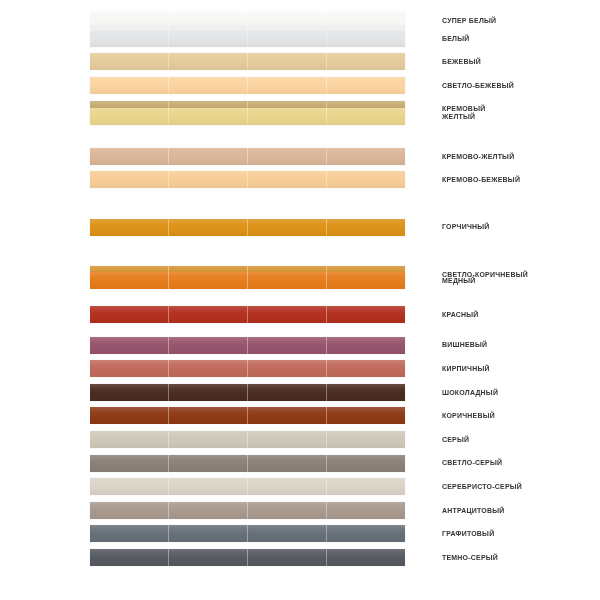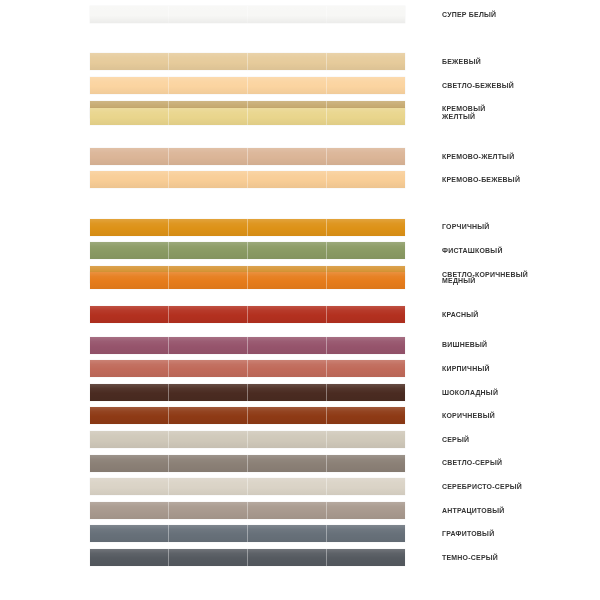--- a/index.html
+++ b/index.html
@@ -78,28 +78,37 @@
     white-space: nowrap;
     font-family: "Liberation Sans", "DejaVu Sans", sans-serif;
     transform: scaleX(0.94);
     transform-origin: left center;
   }
 </style>
 </head>
 <body>
 
 <div id="palette-sheet" style="background: rgb(255, 255, 255);">
-    <div class="swatch-row" style="top: 3px;">
+    <div class="swatch-row" style="top: 9px;">
       <div class="swatch" title="СУПЕР БЕЛЫЙ" style="background-color: rgb(247, 247, 245);">
         <div class="tile" style="background-color: rgb(247, 247, 245);"></div>
         <div class="tile" style="background-color: rgb(247, 247, 245);"></div>
         <div class="tile" style="background-color: rgb(247, 247, 245);"></div>
         <div class="tile" style="background-color: rgb(247, 247, 245);"></div>
       </div>
       <div class="swatch-label" style="color: rgb(51, 51, 51);">СУПЕР БЕЛЫЙ</div>
+    </div>
+    <div class="swatch-row" style="top: 26.6px;">
+      <div class="swatch" title="БЕЛЫЙ" style="background-color: rgb(227, 229, 231);">
+        <div class="tile" style="background-color: rgb(227, 229, 231);"></div>
+        <div class="tile" style="background-color: rgb(227, 229, 231);"></div>
+        <div class="tile" style="background-color: rgb(227, 229, 231);"></div>
+        <div class="tile" style="background-color: rgb(227, 229, 231);"></div>
+      </div>
+      <div class="swatch-label" style="color: rgb(51, 51, 51);">БЕЛЫЙ</div>
     </div>
     <div class="swatch-row" style="top: 50.2px;">
       <div class="swatch" title="БЕЖЕВЫЙ" style="background-color: rgb(230, 203, 155);">
         <div class="tile" style="background-color: rgb(230, 203, 155);"></div>
         <div class="tile" style="background-color: rgb(230, 203, 155);"></div>
         <div class="tile" style="background-color: rgb(230, 203, 155);"></div>
         <div class="tile" style="background-color: rgb(230, 203, 155);"></div>
       </div>
       <div class="swatch-label" style="color: rgb(51, 51, 51);">БЕЖЕВЫЙ</div>
     </div>
@@ -150,29 +159,20 @@
     </div>
     <div class="swatch-row" style="top: 215.4px;">
       <div class="swatch" title="ГОРЧИЧНЫЙ" style="background-color: rgb(221, 146, 23);">
         <div class="tile" style="background-color: rgb(221, 146, 23);"></div>
         <div class="tile" style="background-color: rgb(221, 146, 23);"></div>
         <div class="tile" style="background-color: rgb(221, 146, 23);"></div>
         <div class="tile" style="background-color: rgb(221, 146, 23);"></div>
       </div>
       <div class="swatch-label" style="color: rgb(51, 51, 51);">ГОРЧИЧНЫЙ</div>
     </div>
-    <div class="swatch-row" style="top: 239px;">
-      <div class="swatch" title="ФИСТАШКОВЫЙ" style="background-color: rgb(138, 154, 99);">
-        <div class="tile" style="background-color: rgb(138, 154, 99);"></div>
-        <div class="tile" style="background-color: rgb(138, 154, 99);"></div>
-        <div class="tile" style="background-color: rgb(138, 154, 99);"></div>
-        <div class="tile" style="background-color: rgb(138, 154, 99);"></div>
-      </div>
-      <div class="swatch-label" style="color: rgb(51, 51, 51);">ФИСТАШКОВЫЙ</div>
-    </div>
     <div class="swatch-row" style="top: 262.6px;">
       <div class="swatch" title="СВЕТЛО-КОРИЧНЕВЫЙ" style="background-color: rgb(213, 146, 47);">
         <div class="tile" style="background-color: rgb(213, 146, 47);"></div>
         <div class="tile" style="background-color: rgb(213, 146, 47);"></div>
         <div class="tile" style="background-color: rgb(213, 146, 47);"></div>
         <div class="tile" style="background-color: rgb(213, 146, 47);"></div>
       </div>
       <div class="swatch-label" style="color: rgb(51, 51, 51);">СВЕТЛО-КОРИЧНЕВЫЙ</div>
     </div>
     <div class="swatch-row" style="top: 269px;">

